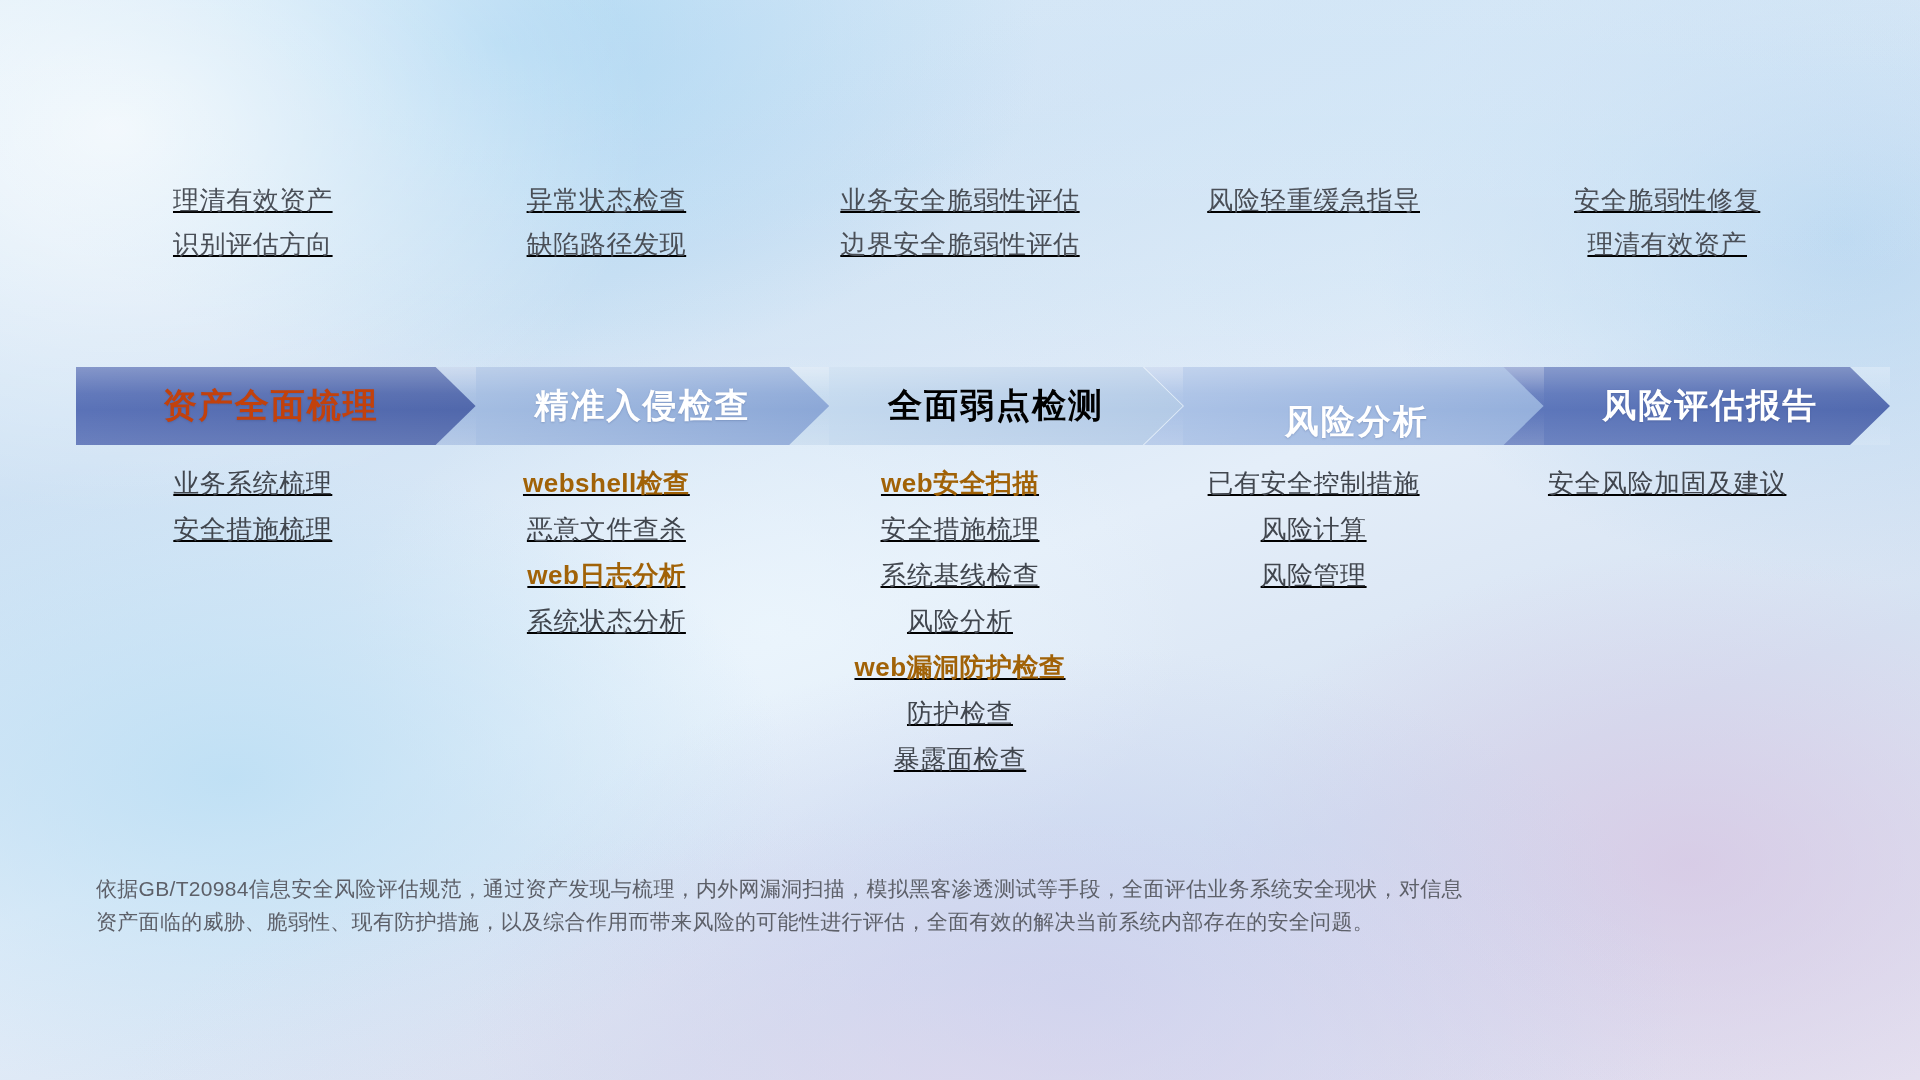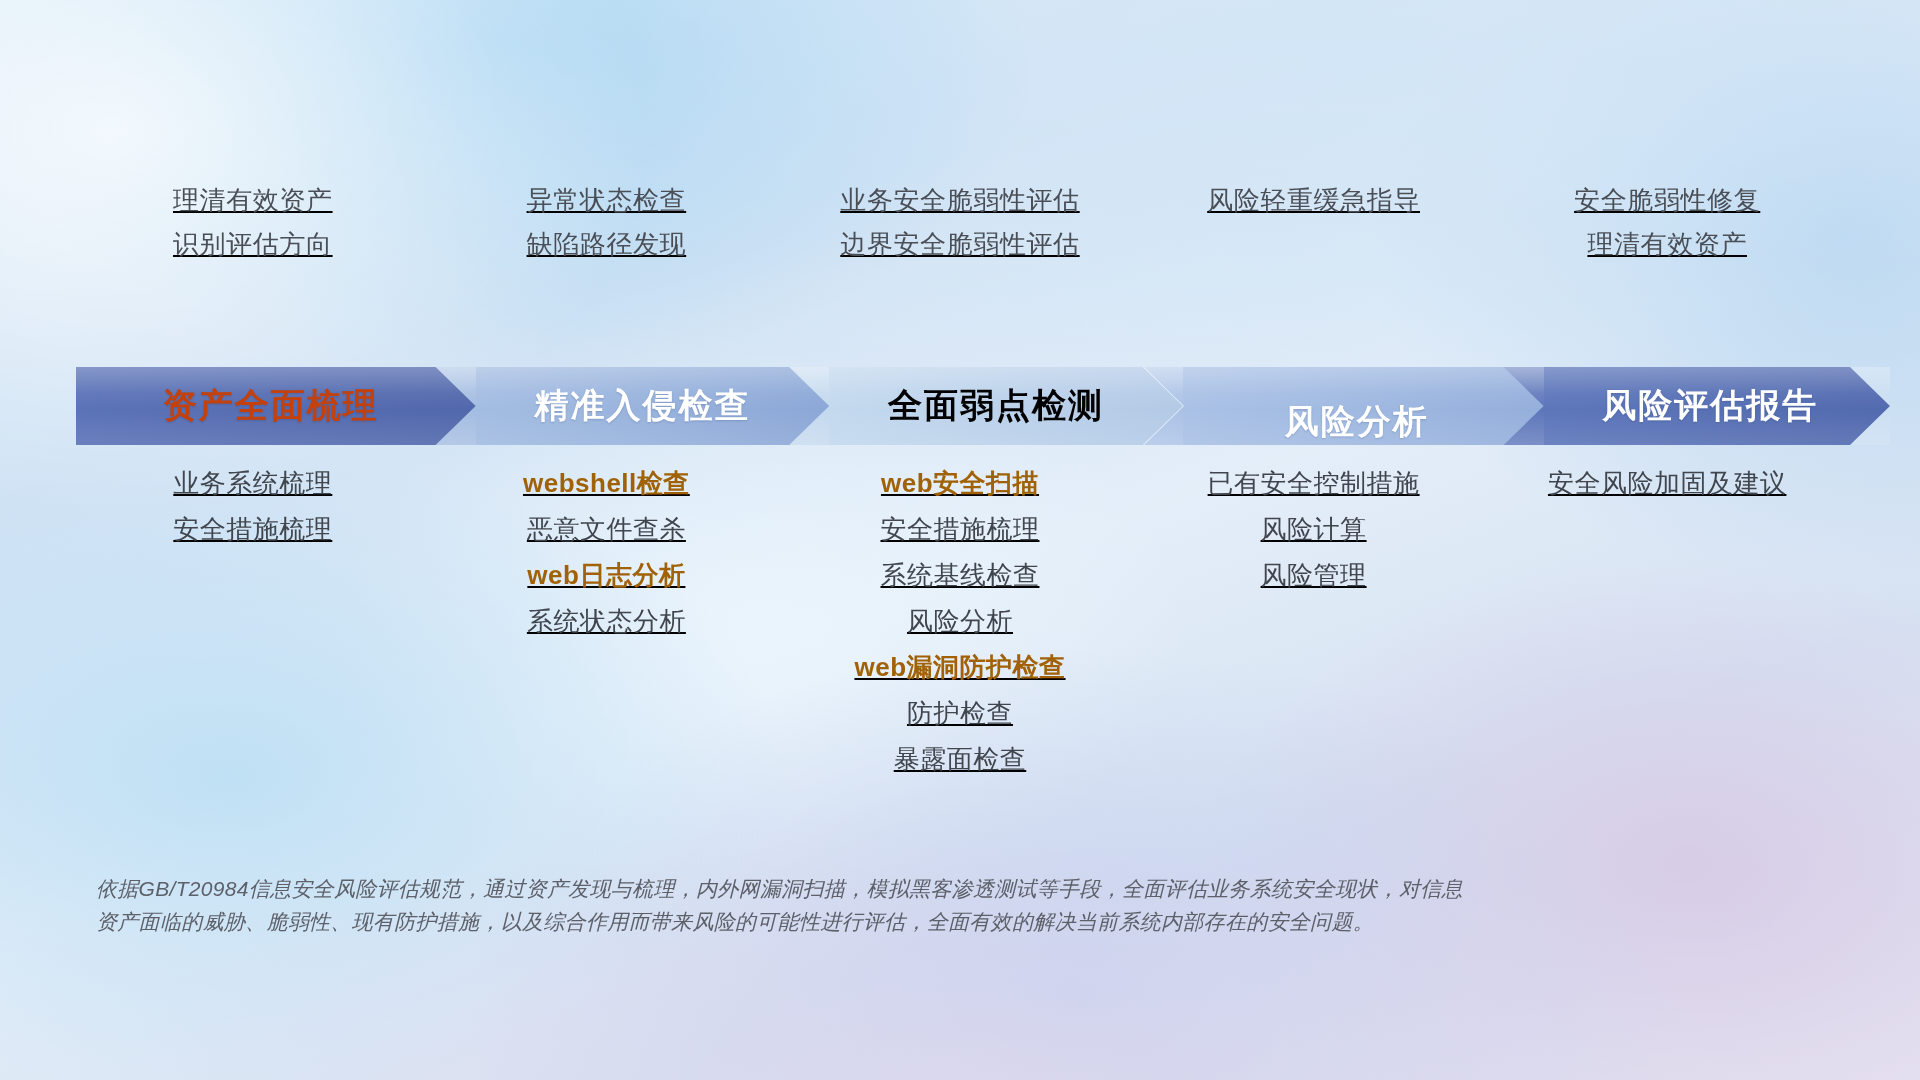--- a/index.html
+++ b/index.html
@@ -116,21 +116,20 @@
     white-space: nowrap;
   }
   .sub-line.em { font-weight: bold; color: #a16207; }
 
   
   #footer {
     position: absolute;
     left: 96px;
     top: 872px;
     width: 1520px;
-    font-style: italic;
   }
   .foot-line {
     font-size: 21px;
     line-height: 33px;
     color: #5d6069;
     letter-spacing: 0.3px;
   }
 </style>
 </head>
 <body>

